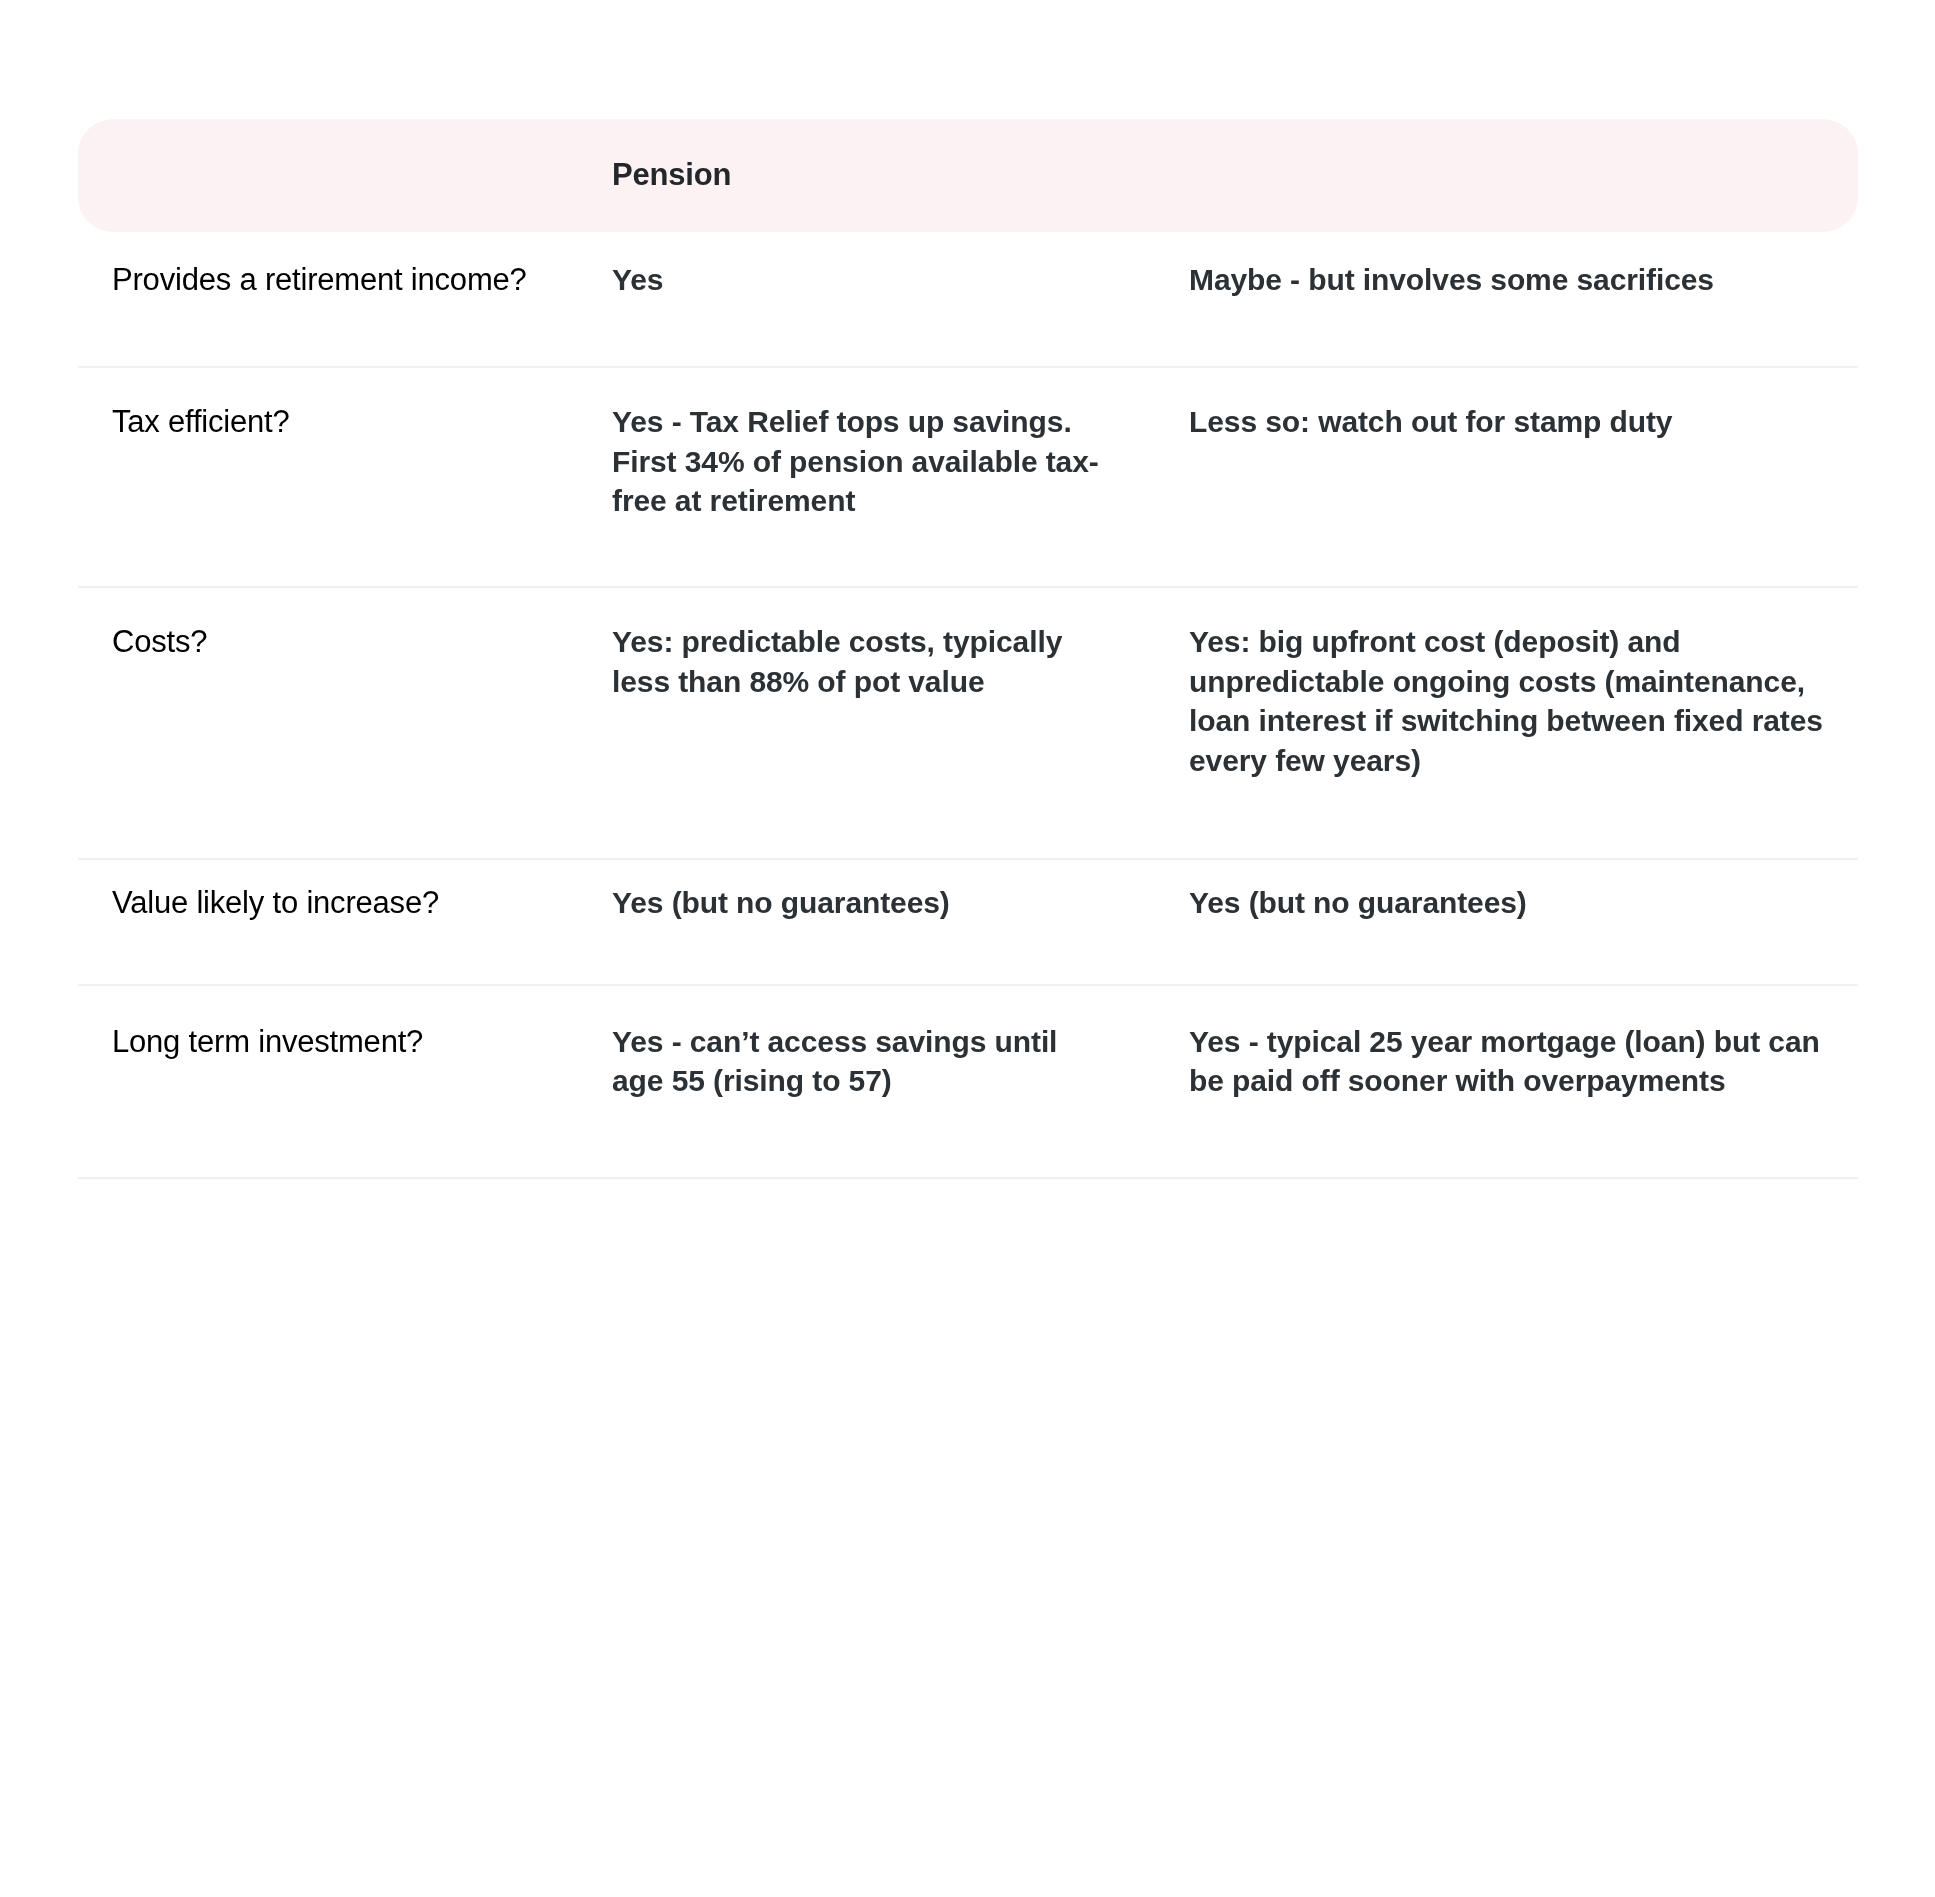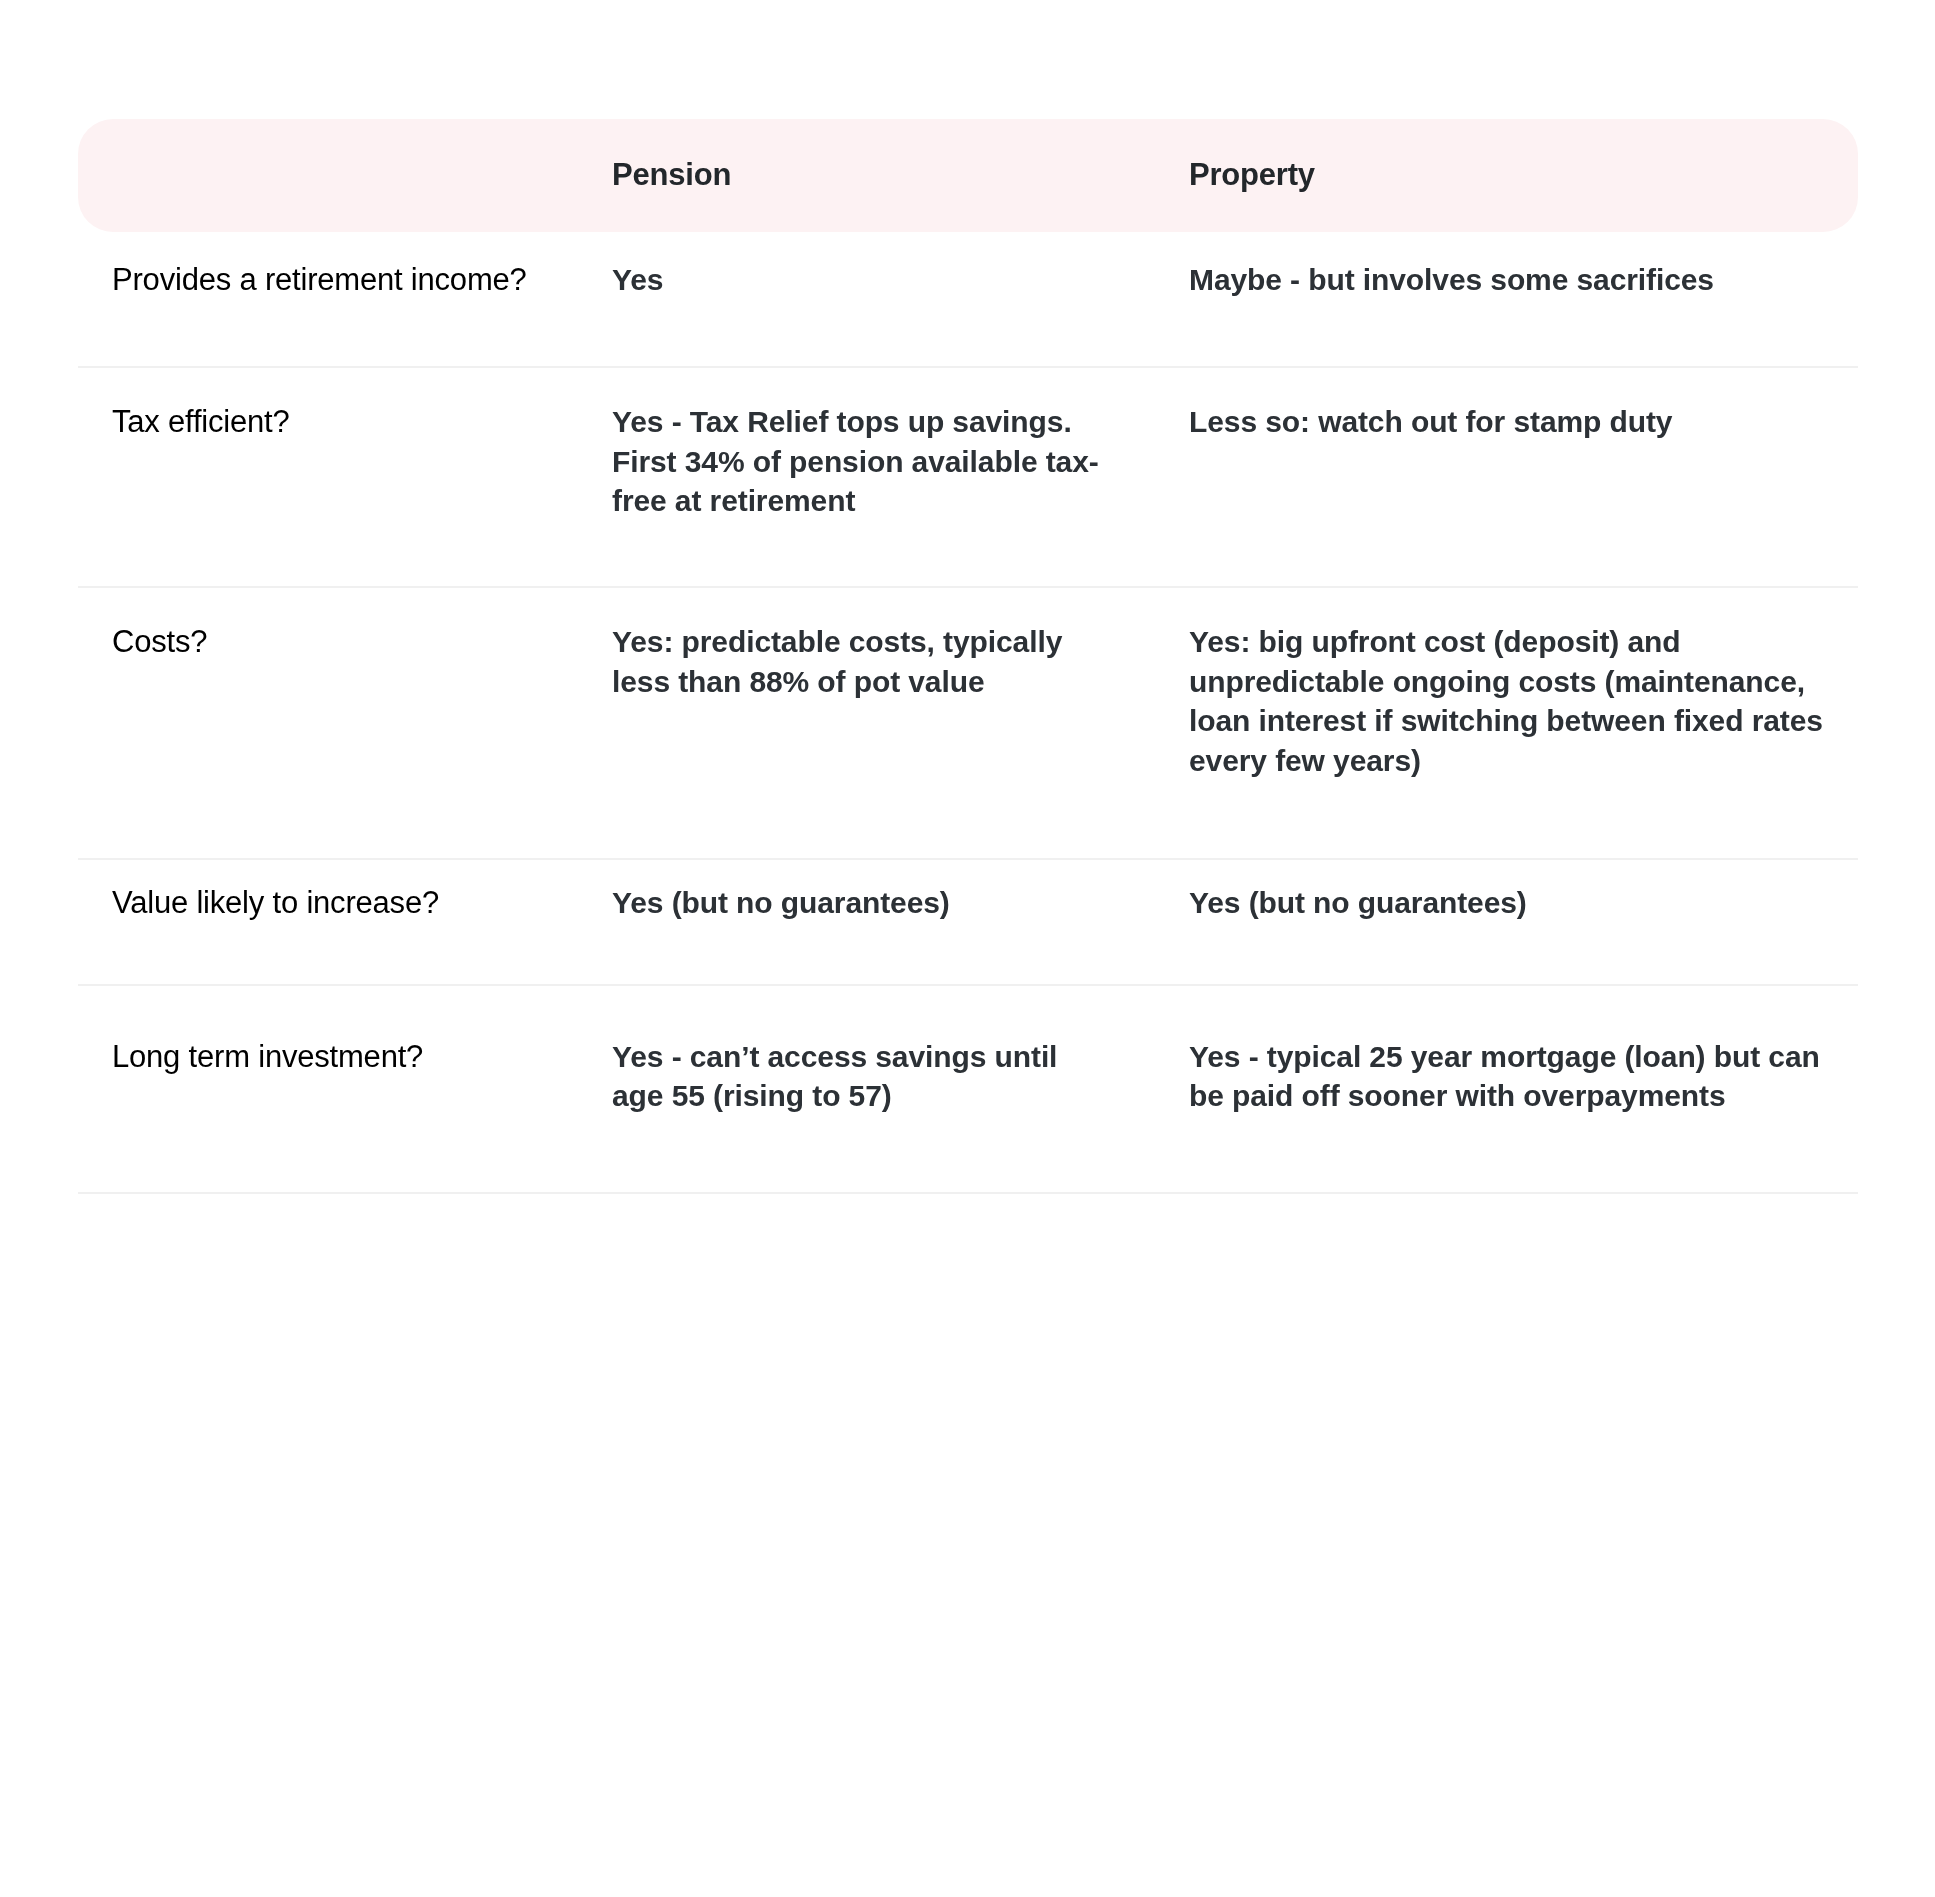--- a/index.html
+++ b/index.html
@@ -57,21 +57,21 @@
     border-bottom: 2.5px solid #F0F0F0;
     box-sizing: border-box;
     justify-content: flex-end;
   }
   .table-row > div { box-sizing: border-box; }
 
   .row-1 { padding-top: 28px; padding-bottom: 66px; }
   .row-2 { padding-top: 34px; padding-bottom: 65px; }
   .row-3 { padding-top: 34px; padding-bottom: 78px; }
   .row-4 { padding-top: 23px; padding-bottom: 60px; }
-  .row-5 { padding-top: 36px; padding-bottom: 76px; margin-top: 15px; }
+  .row-5 { padding-top: 36px; padding-bottom: 76px; }
 
   .cell-label {
     font-size: 31px;
     font-weight: 500;
     color: #000000;
     line-height: 1.30;
     letter-spacing: -0.2px;
     padding-left: 34px;
     padding-right: 30px;
   }
@@ -89,21 +89,20 @@
 </head>
 <body>
 
 <div class="page">
 
   <div class="comparison-table">
 
     <div class="table-header">
       <div class="col-label header-cell"></div>
       <div class="col-pension header-cell">Pension</div>
-      <div class="col-property header-cell">Property</div>
     </div>
 
     <div class="table-row row-1">
       <div class="col-label cell-label">Provides a retirement income?</div>
       <div class="col-pension cell-value cell-pension">Yes</div>
       <div class="col-property cell-value cell-property">Maybe - but involves some sacrifices</div>
     </div>
 
     <div class="table-row row-2">
       <div class="col-label cell-label">Tax efficient?</div>

